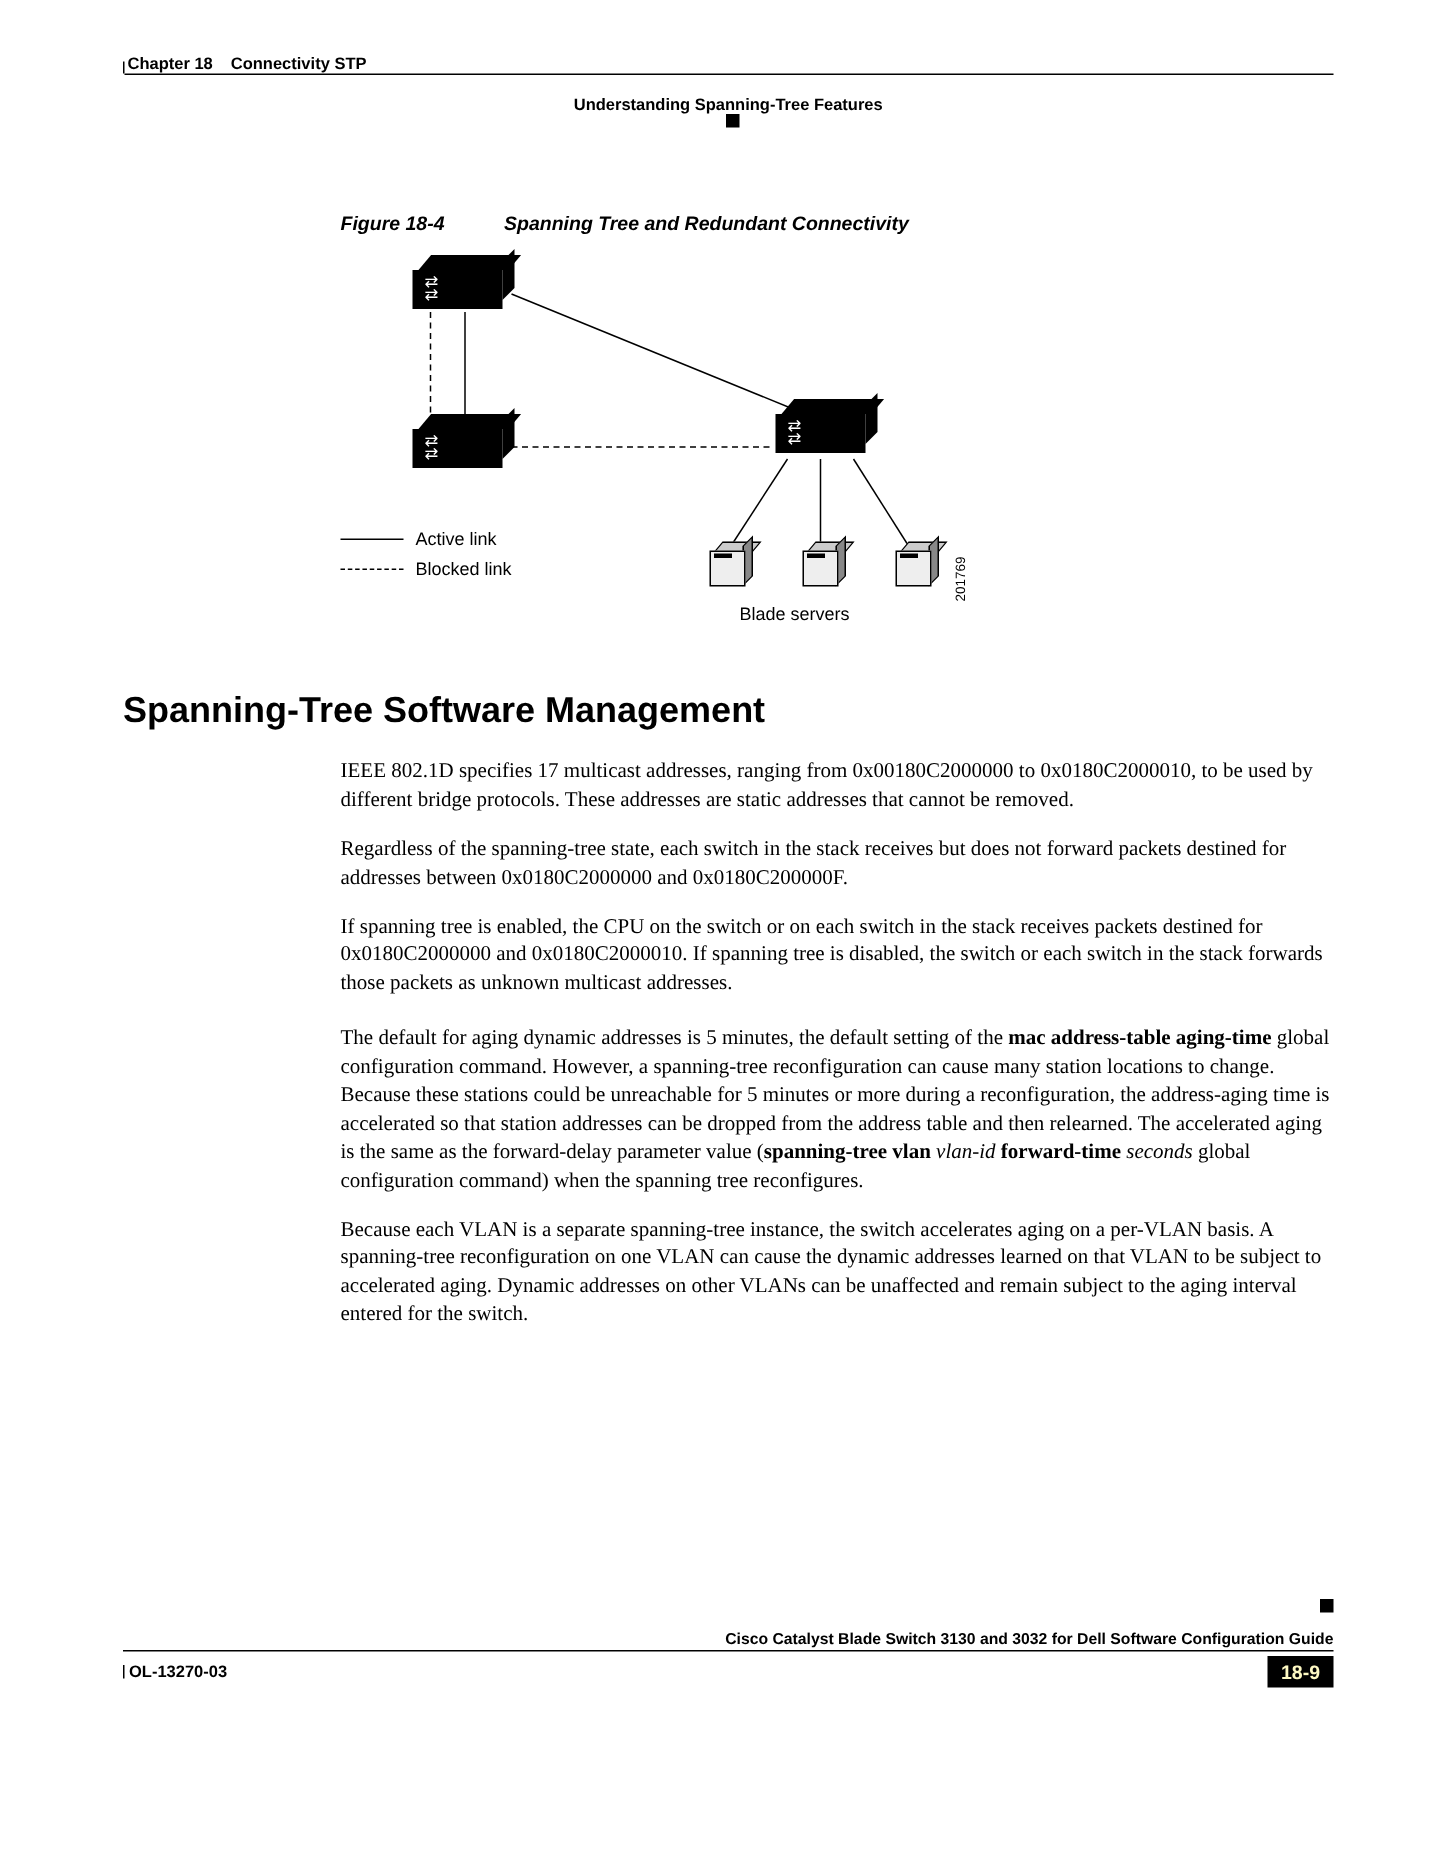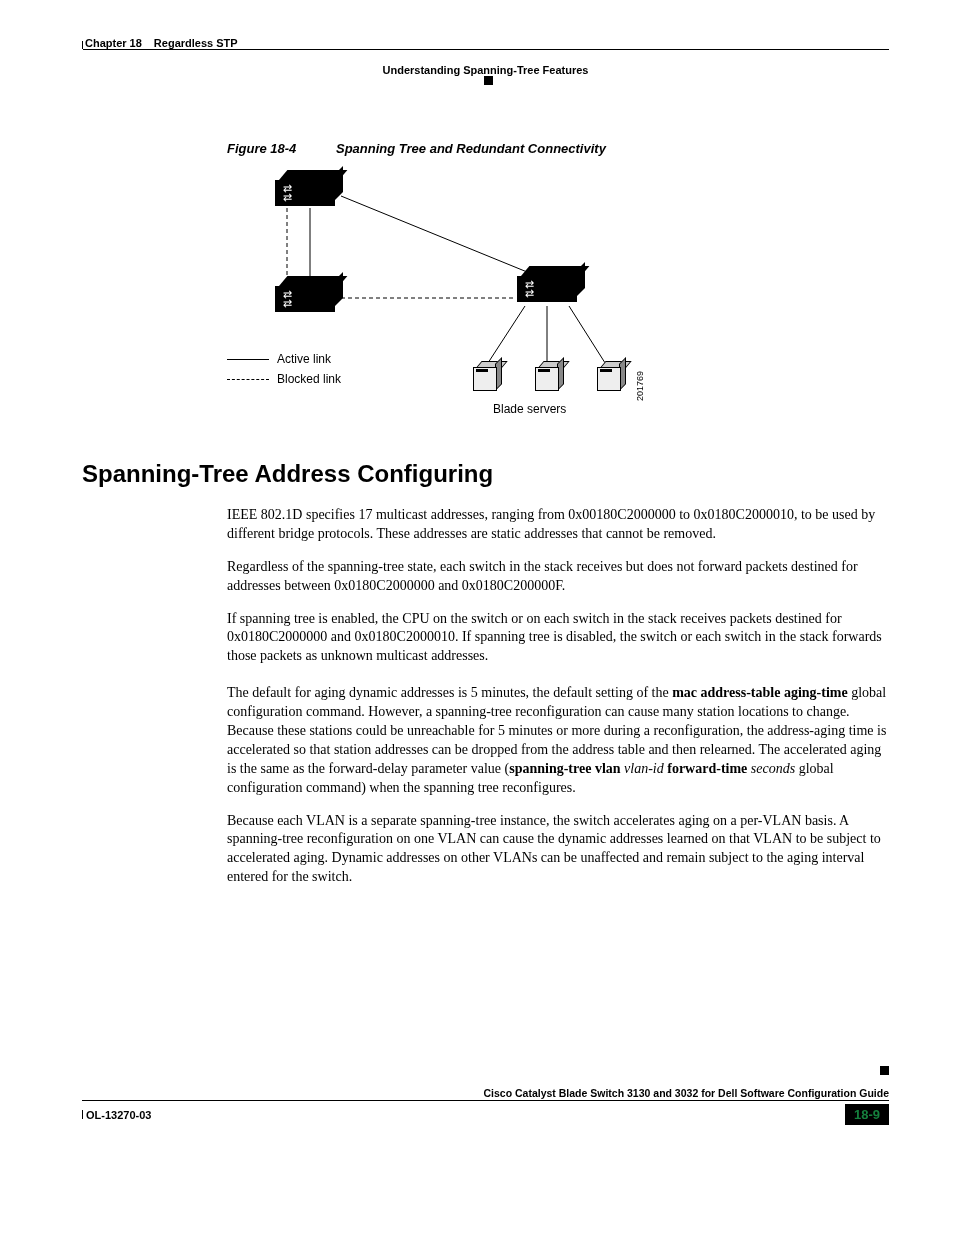--- a/index.html
+++ b/index.html
@@ -252,21 +252,21 @@
   }
   .footer-left .tick {
     width: 1px;
     height: 9px;
     background: #000;
     margin-right: 3px;
     display: inline-block;
   }
   .page-num {
     background: #000;
-    color: #15803d;
+    color: #fef9c3;
     font-family: Arial, Helvetica, sans-serif;
     font-size: 13px;
     font-weight: bold;
     padding: 3px 9px;
   }
   .footer-mark {
     width: 9px;
     height: 9px;
     background: #000;
     position: absolute;
@@ -276,21 +276,21 @@
 </style>
 </head>
 <body>
 
 <div class="page">
 
   <div class="header-row">
     <span class="tick-left"></span>
     <span>Chapter 18</span>
     <span style="width:12px;display:inline-block"></span>
-    <span>Regardless STP</span>
+    <span>Connectivity STP</span>
   </div>
   <div class="header-line"></div>
   <div class="header-right-wrapper">
     <span>Understanding Spanning-Tree Features</span>
     <span class="sq"></span>
   </div>
 
   <div class="figure-block">
     <div class="fig-caption">
       <span class="figref">Figure 18-4</span>
@@ -356,21 +356,21 @@
           <span>Blocked link</span>
         </div>
       </div>
 
       <div class="blade-label">Blade servers</div>
       <div class="figid">201769</div>
     </div>
   </div>
 
 
-  <h2 class="section">Spanning-Tree Address Configuring</h2>
+  <h2 class="section">Spanning-Tree Software Management</h2>
 
   <div class="body-text">
     <p>IEEE 802.1D specifies 17 multicast addresses, ranging from 0x00180C2000000 to 0x0180C2000010, to be used by different bridge protocols. These addresses are static addresses that cannot be removed.</p>
     <p>Regardless of the spanning-tree state, each switch in the stack receives but does not forward packets destined for addresses between 0x0180C2000000 and 0x0180C200000F.</p>
     <p>If spanning tree is enabled, the CPU on the switch or on each switch in the stack receives packets destined for 0x0180C2000000 and 0x0180C2000010. If spanning tree is disabled, the switch or each switch in the stack forwards those packets as unknown multicast addresses.</p>
   </div>
 
 
   <div class="body-text">
     <p>

